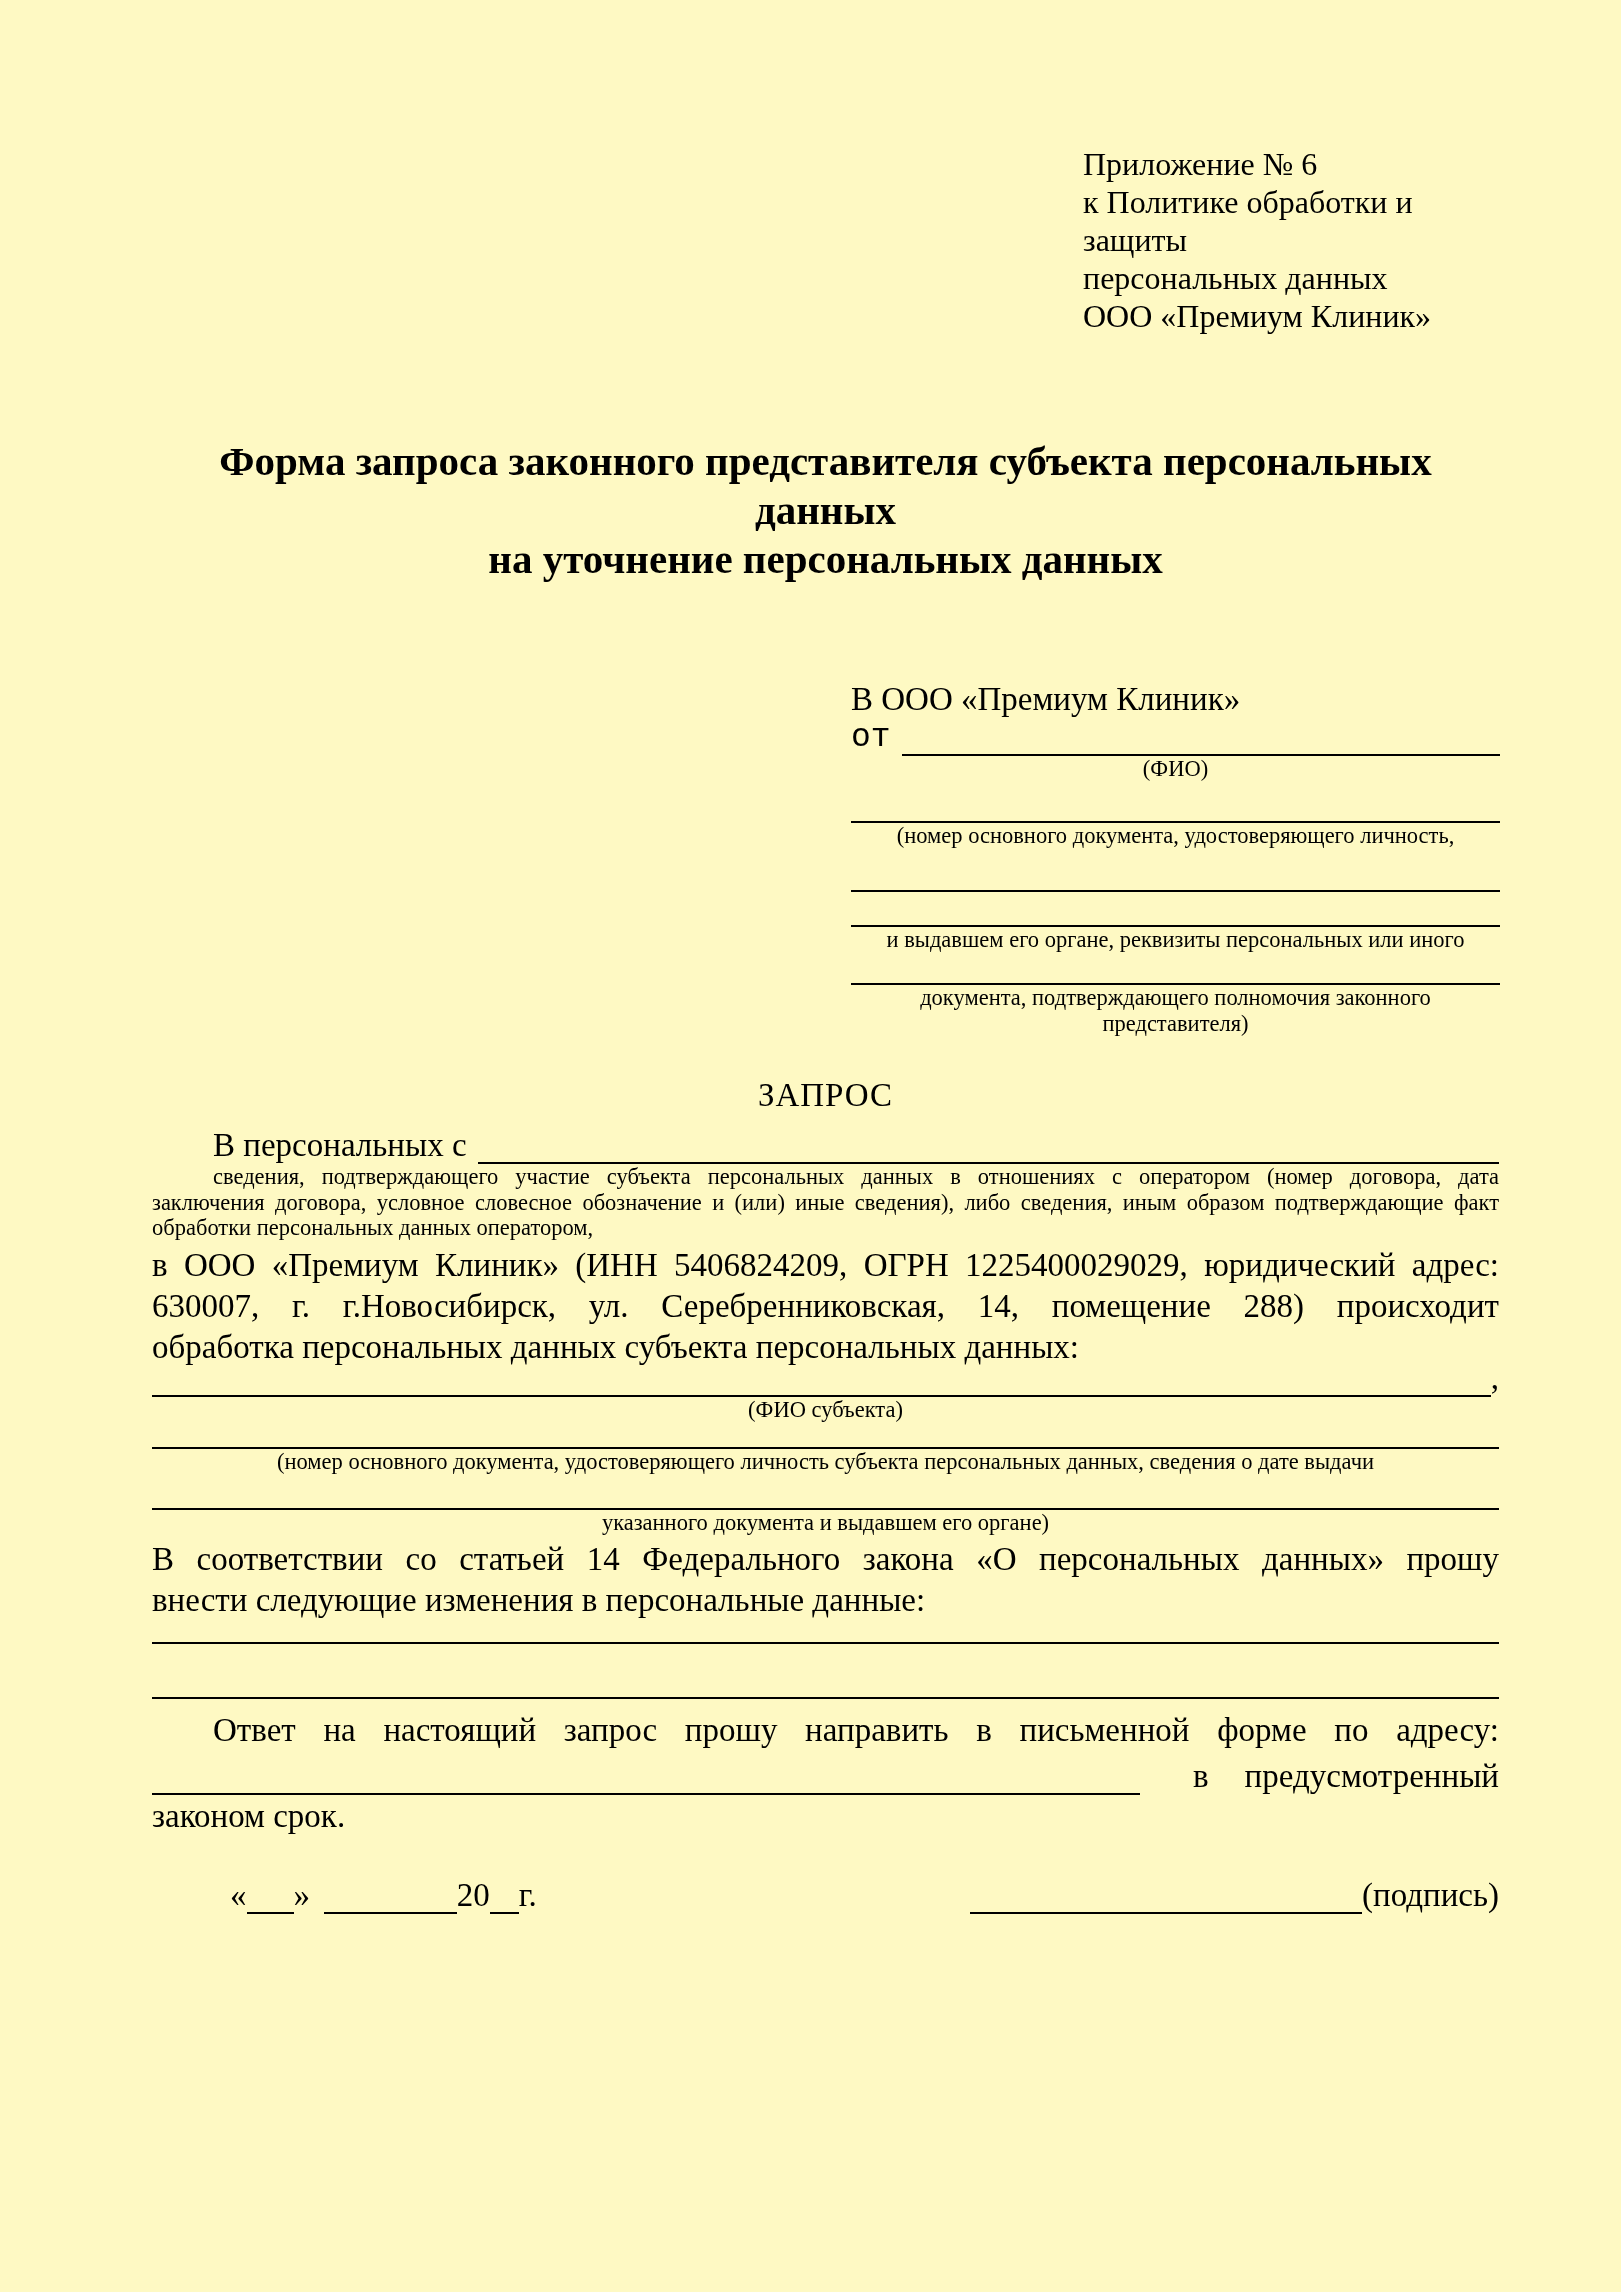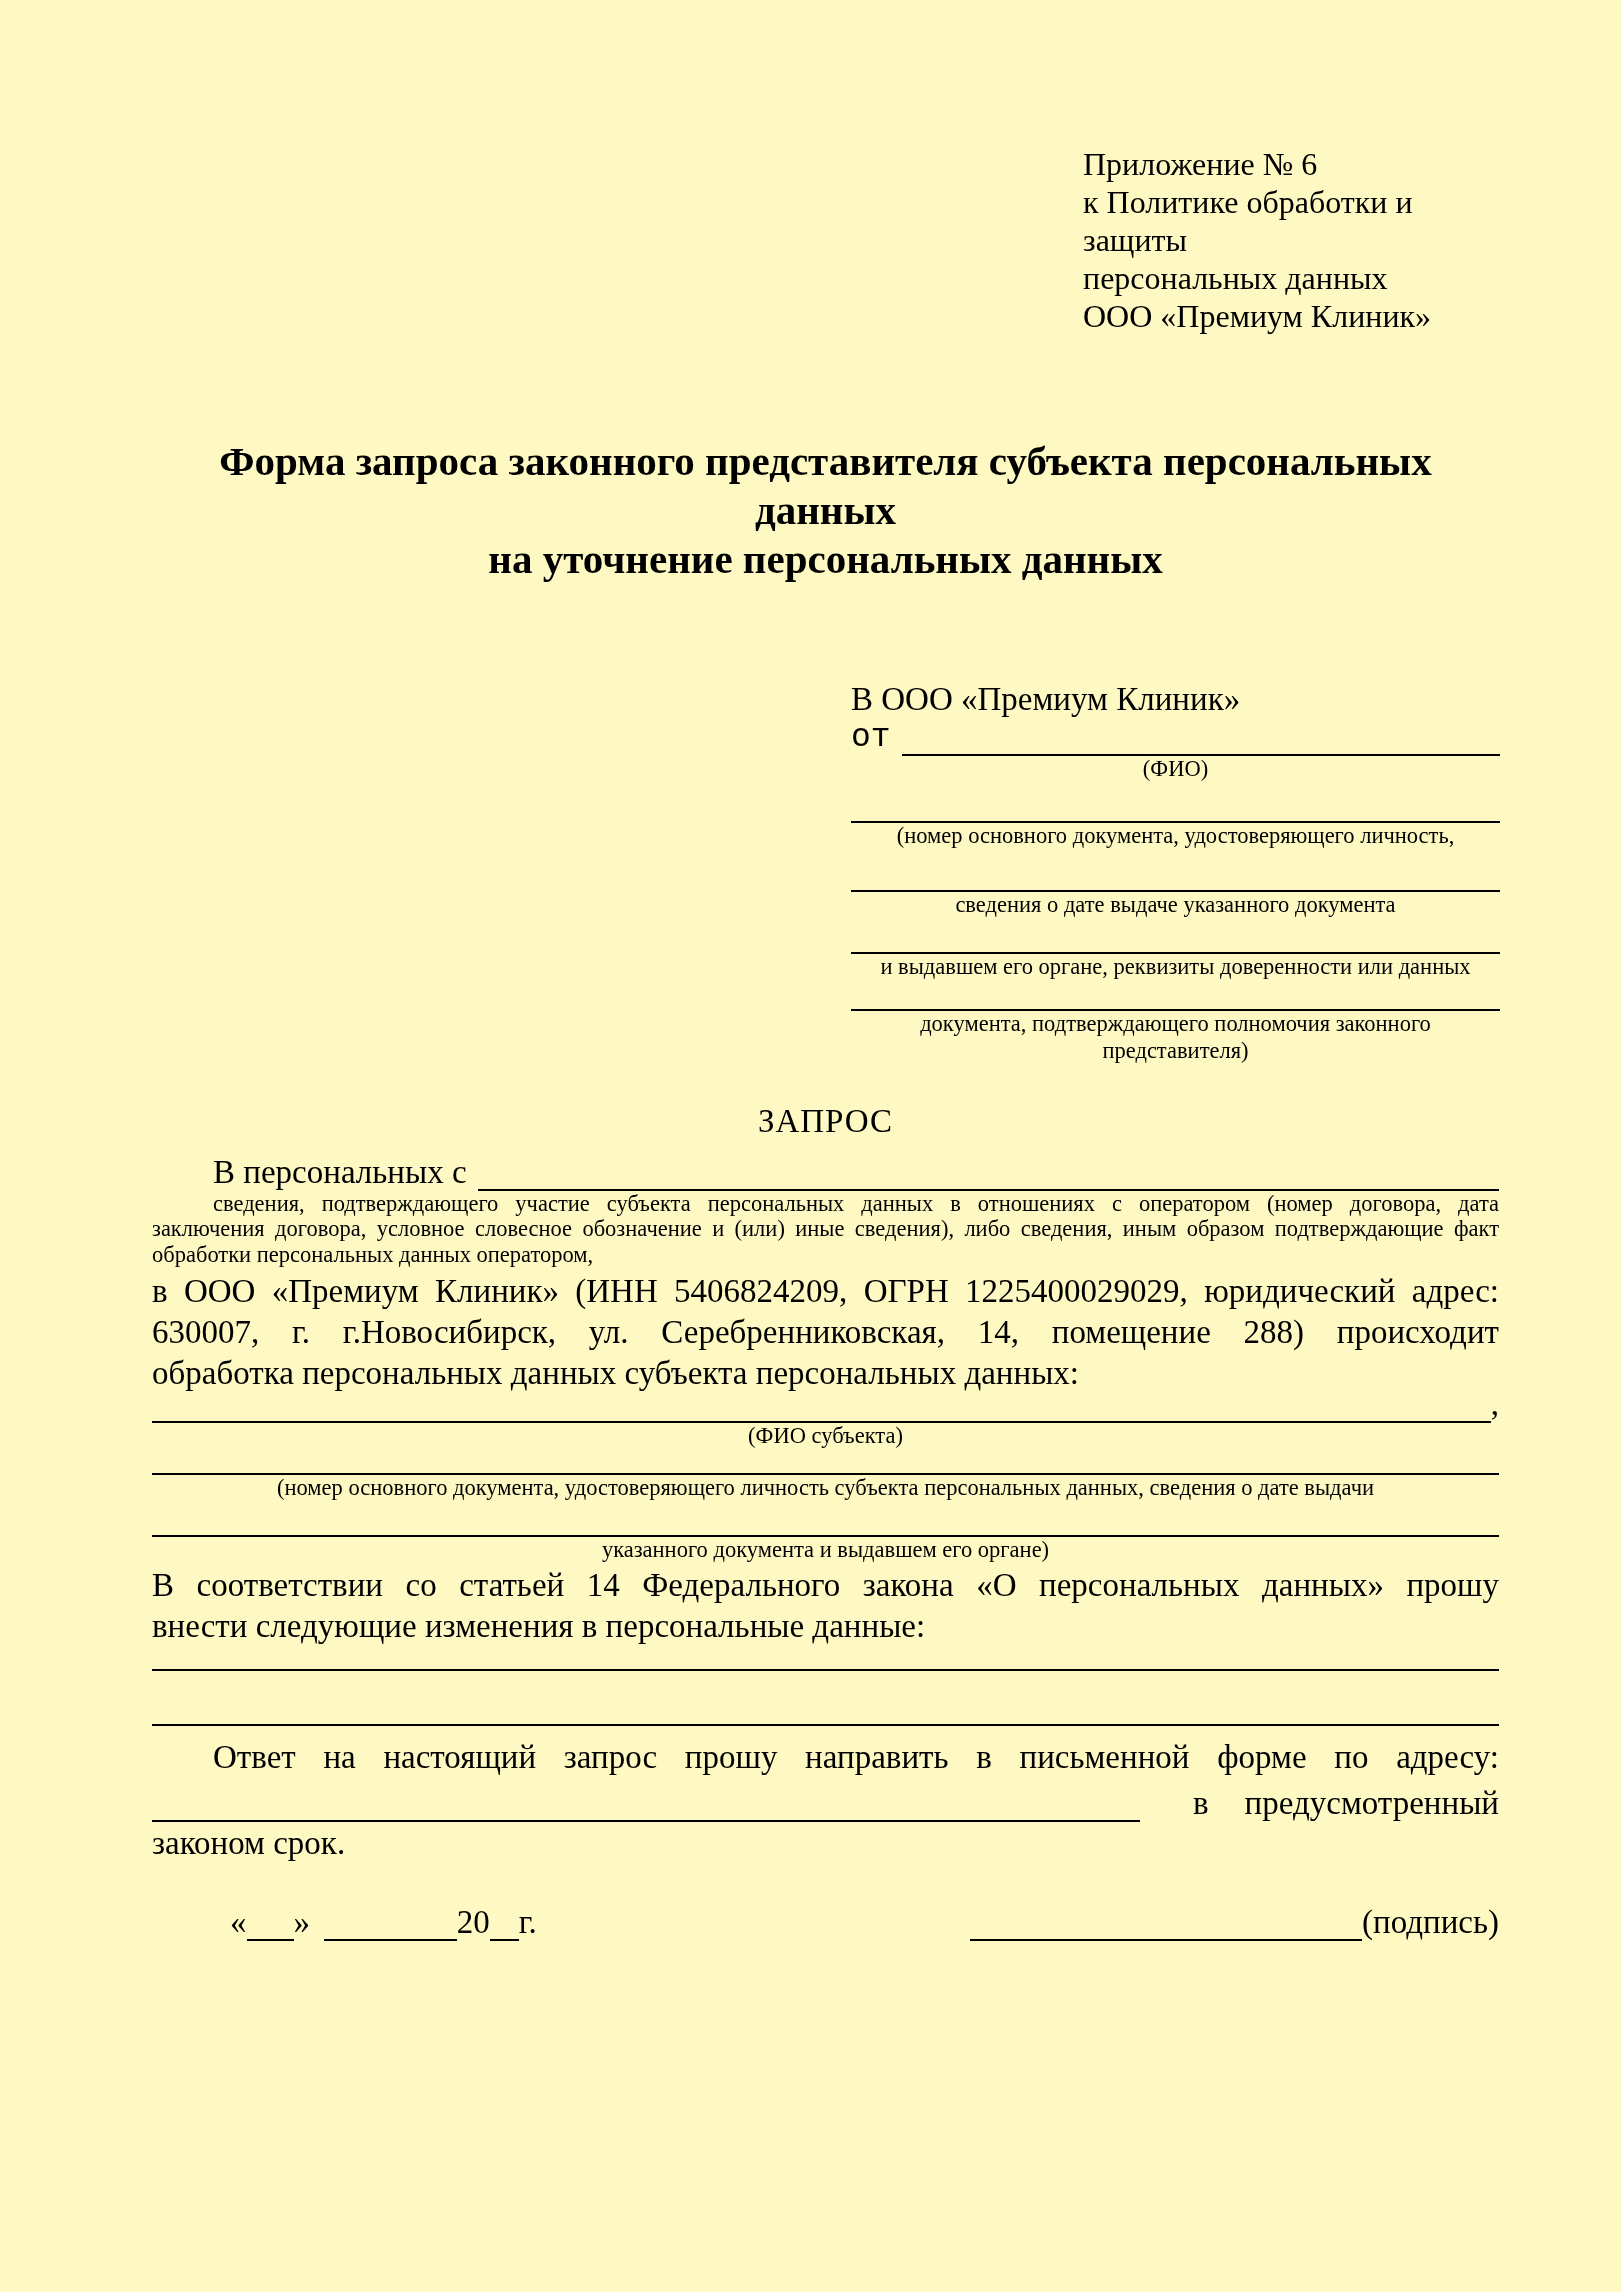--- a/index.html
+++ b/index.html
@@ -85,24 +85,23 @@
       <div class="row addr-from">
         <span>от</span>
         <div class="fill"></div>
       </div>
       <div class="cap">(ФИО)</div>
 
       <div class="fline f1"></div>
       <div class="cap">(номер основного документа, удостоверяющего личность,</div>
 
       <div class="fline f2"></div>
-      <div class="cap">сведения о дате выдаче указанного документа</div>
 
       <div class="fline f3"></div>
-      <div class="cap">и выдавшем его органе, реквизиты доверенности или данных</div>
+      <div class="cap">и выдавшем его органе, реквизиты персональных или иного</div>
 
       <div class="fline f4"></div>
       <div class="cap">документа, подтверждающего полномочия законного представителя)</div>
     </div>
 
     <div class="zapros">ЗАПРОС</div>
 
     <div class="row intro-row">
       <span>В персональных с</span>
       <div class="fill"></div>

